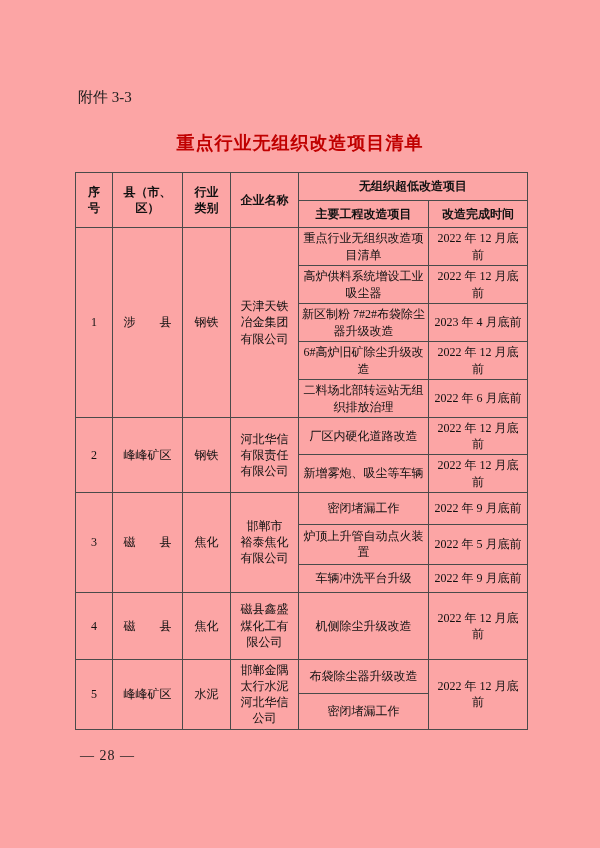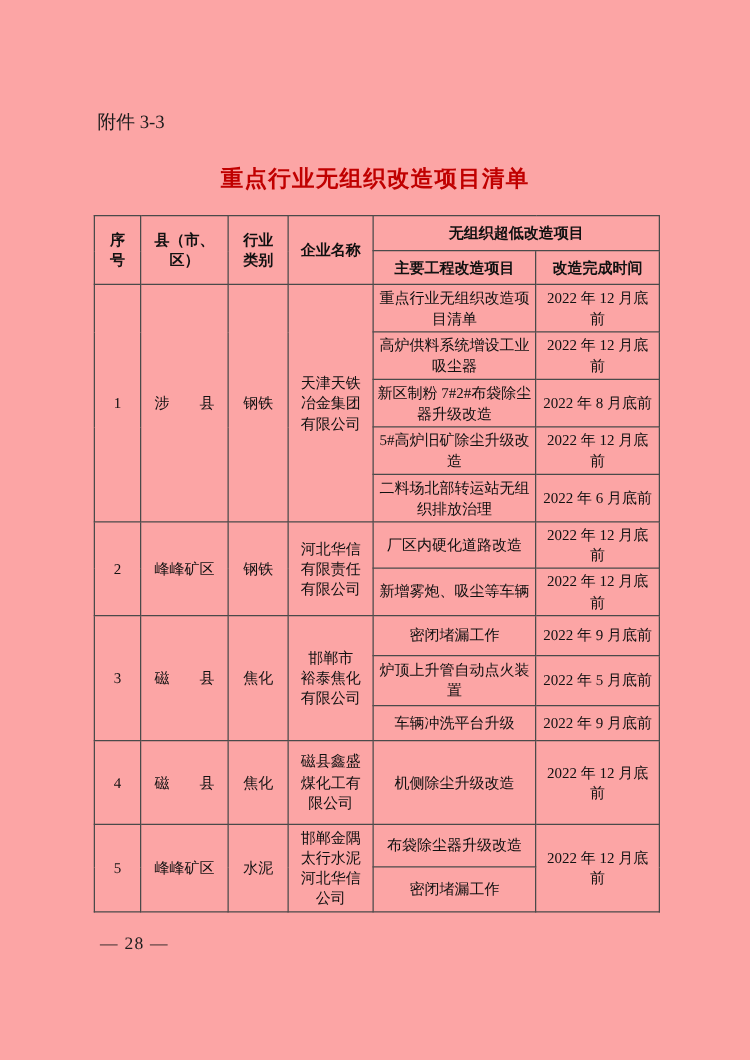--- a/index.html
+++ b/index.html
@@ -124,24 +124,24 @@
 有限公司</td>
         <td>重点行业无组织改造项目清单</td>
         <td>2022 年 12 月底前</td>
       </tr>
       <tr class="h38">
         <td>高炉供料系统增设工业吸尘器</td>
         <td>2022 年 12 月底前</td>
       </tr>
       <tr class="h38">
         <td>新区制粉 7#2#布袋除尘器升级改造</td>
-        <td>2022 年 8 月底前</td>
-      </tr>
-      <tr class="h38">
-        <td>5#高炉旧矿除尘升级改造</td>
+        <td>2023 年 4 月底前</td>
+      </tr>
+      <tr class="h38">
+        <td>6#高炉旧矿除尘升级改造</td>
         <td>2022 年 12 月底前</td>
       </tr>
       <tr class="h38">
         <td>二料场北部转运站无组织排放治理</td>
         <td>2022 年 6 月底前</td>
       </tr>
 
       <tr class="h33">
         <td rowspan="2">2</td>
         <td rowspan="2">峰峰矿区</td>

